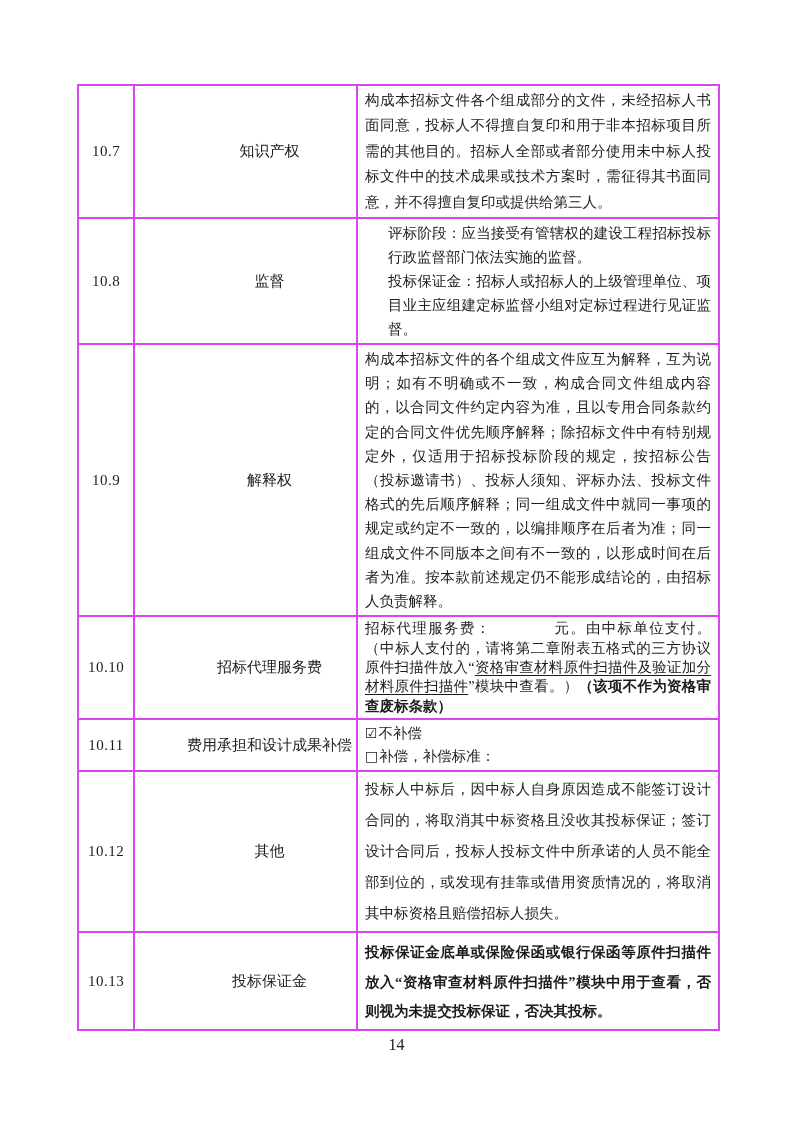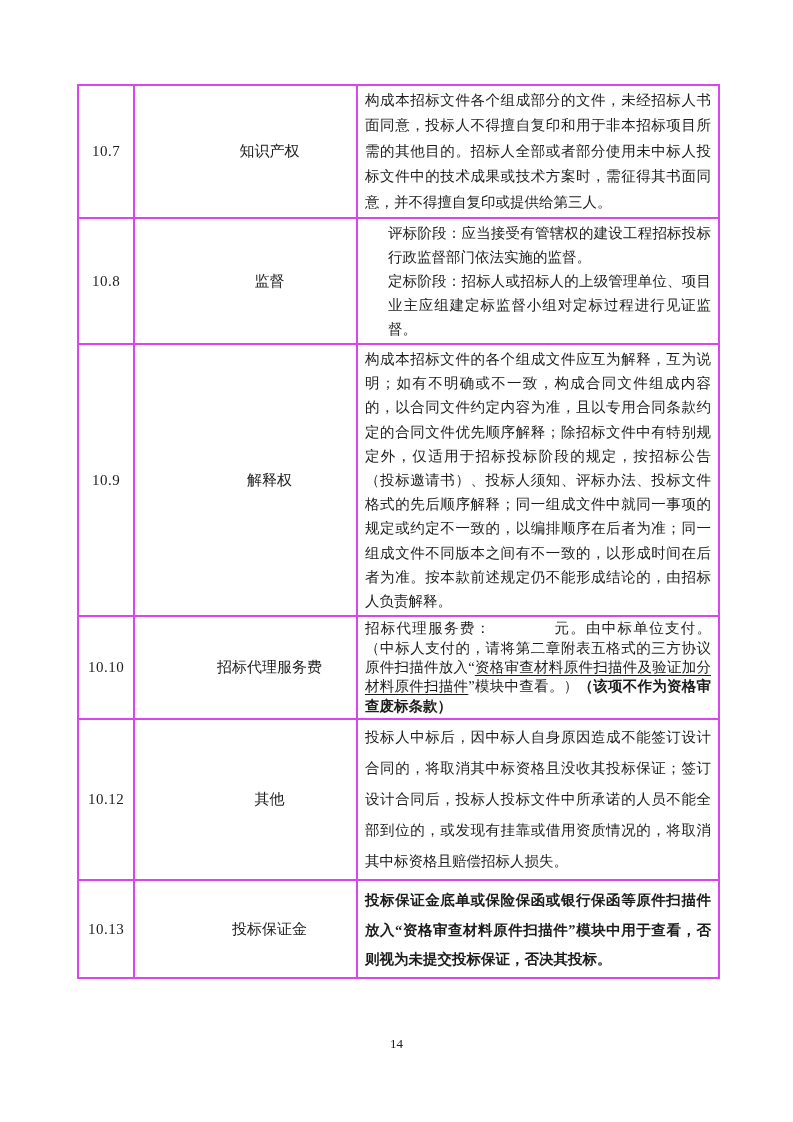--- a/index.html
+++ b/index.html
@@ -56,21 +56,21 @@
   tr.r6 .txt { line-height: 29.5px; padding-top: 5px; }
   .b { font-weight: bold; }
   .u { text-decoration: underline; text-underline-offset: 3px; }
   .checkbox-glyph { font-family: "DejaVu Sans", sans-serif; font-size: 14px; margin-right: 1px; }
   .page-footer {
     position: absolute;
     top: 1036px;
     left: 0;
     width: 100%;
     text-align: center;
-    font-size: 13px;
+    font-size: 16px;
   }
 </style>
 </head>
 <body>
 
 <div class="page">
 
   <table class="clauses">
     <colgroup>
       <col style="width:56px">
@@ -86,41 +86,51 @@
         <div class="txt">构成本招标文件各个组成部分的文件，未经招标人书面同意，投标人不得擅自复印和用于非本招标项目所需的其他目的。招标人全部或者部分使用未中标人投标文件中的技术成果或技术方案时，需征得其书面同意，并不得擅自复印或提供给第三人。</div>
       </td>
     </tr>
 
     <tr class="r1" style="height:96px">
       <td class="num">10.8</td>
       <td class="label">监督</td>
       <td class="content">
         <div class="txt">
           <div>评标阶段：应当接受有管辖权的建设工程招标投标行政监督部门依法实施的监督。</div>
-          <div>定标阶段：招标人或招标人的上级管理单位、项目业主应组建定标监督小组对定标过程进行见证监督。</div>
+          <div>投标保证金：招标人或招标人的上级管理单位、项目业主应组建定标监督小组对定标过程进行见证监督。</div>
         </div>
       </td>
     </tr>
 
     <tr class="r2" style="height:244px">
       <td class="num">10.9</td>
       <td class="label">解释权</td>
       <td class="content">
         <div class="txt">构成本招标文件的各个组成文件应互为解释，互为说明；如有不明确或不一致，构成合同文件组成内容的，以合同文件约定内容为准，且以专用合同条款约定的合同文件优先顺序解释；除招标文件中有特别规定外，仅适用于招标投标阶段的规定，按招标公告（投标邀请书）、投标人须知、评标办法、投标文件格式的先后顺序解释；同一组成文件中就同一事项的规定或约定不一致的，以编排顺序在后者为准；同一组成文件不同版本之间有不一致的，以形成时间在后者为准。按本款前述规定仍不能形成结论的，由招标人负责解释。</div>
       </td>
     </tr>
 
     <tr class="r3" style="height:78px">
       <td class="num">10.10</td>
       <td class="label">招标代理服务费</td>
       <td class="content">
         <div class="txt"><span>招标代理服务费：</span><span>　　　　</span><span>元。由中标单位支付。（中标人支付的，请将第二章附表五格式的三方协议原件扫描件放入“</span><span class="u">资格审查材料原件扫描件及验证加分材料原件扫描件</span><span>”模块中查看。）</span><span class="b">（该项不作为资格审查废标条款）</span></div>
       </td>
     </tr>
 
+    <tr class="r4" style="height:47px">
+      <td class="num">10.11</td>
+      <td class="label">费用承担和设计成果补偿</td>
+      <td class="content">
+        <div class="txt">
+          <div><span class="checkbox-glyph">☑</span><span>不补偿</span></div>
+          <div><span class="checkbox-glyph">□</span><span>补偿，补偿标准：</span></div>
+        </div>
+      </td>
+    </tr>
 
     <tr class="r5" style="height:158px">
       <td class="num">10.12</td>
       <td class="label">其他</td>
       <td class="content">
         <div class="txt">投标人中标后，因中标人自身原因造成不能签订设计合同的，将取消其中标资格且没收其投标保证；签订设计合同后，投标人投标文件中所承诺的人员不能全部到位的，或发现有挂靠或借用资质情况的，将取消其中标资格且赔偿招标人损失。</div>
       </td>
     </tr>
 
     <tr class="r6" style="height:95px">

